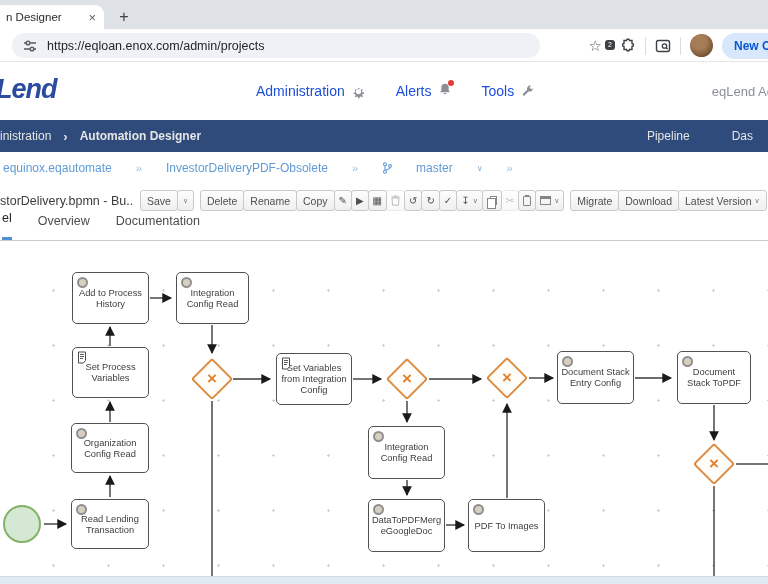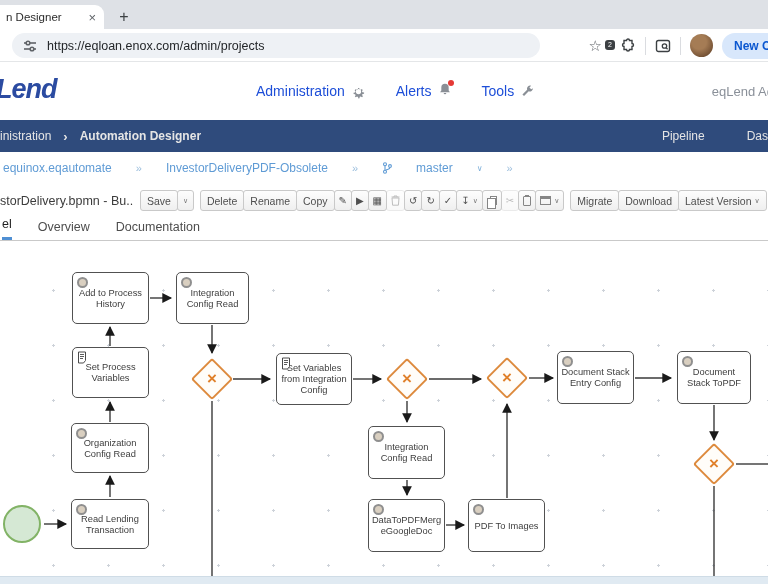--- a/index.html
+++ b/index.html
@@ -43,21 +43,21 @@
   .bell-wrap { position:relative; }
   .bell-dot { position:absolute; right:-2px; top:-2px; width:6px; height:6px; border-radius:50%; background:#e53935; }
   .account { position:absolute; right:-6px; top:22px; font-size:13px; color:#8a9099; white-space:nowrap; }
 
   
   .navbar { position:absolute; left:0; top:120px; width:768px; height:32px; background:#2f4b7c; color:#e5e5e5;
             display:flex; align-items:center; font-size:12px; }
   .nav-left { display:flex; align-items:center; gap:12px; padding-left:0; }
   .nav-chev { font-weight:bold; font-size:13px; }
   .nav-current { font-weight:bold; }
-  .nav-right { position:absolute; right:0; display:flex; gap:42px; align-items:center; padding-right:0; }
+  .nav-right { position:absolute; right:0; display:flex; gap:42px; align-items:center; padding-right:15px; }
   .nav-link { cursor:pointer; white-space:nowrap; }
 
   
   .crumbrow { position:absolute; left:0; top:152px; width:768px; height:33px; background:#fff; }
   .crumbs { position:absolute; left:3px; top:9px; display:flex; align-items:center; gap:24px;
             font-size:12px; color:#5f9bd5; }
   .crumb-sep { color:#9bbedd; font-size:11px; }
   .crumb-caret { font-size:8px; color:#7fb0da; }
   .branch-ic { width:10px; height:12px; }
 
@@ -76,21 +76,21 @@
   .icon-dup { position:relative; width:7px; height:9px; border:1px solid #858585; background:#fff; margin-left:3px; }
   .icon-dup::before { content:""; position:absolute; left:-4px; top:1px; width:7px; height:9px;
                       border:1px solid #858585; background:#fff; }
   .icon-paste { position:relative; width:8px; height:10px; border:1px solid #858585; border-radius:1px; }
   .icon-paste::before { content:""; position:absolute; left:1px; top:-2px; width:4px; height:2px; background:#858585; }
   .icon-window { width:11px; height:9px; border:1px solid #858585; border-top-width:3px; }
 
   
   .tabsrow { position:absolute; left:0; top:214px; width:768px; height:26px; display:flex; align-items:flex-end;
              gap:26px; padding:0 0 0 2px; font-size:12.5px; color:#4d4d4d; }
-  .vtab { padding-bottom:6px; cursor:pointer; }
+  .vtab { padding-bottom:12px; cursor:pointer; }
   .vtab.active { color:#1f1f1f; border-bottom:3px solid #4f8fd3; }
 
   
   .canvas { position:absolute; left:0; top:240px; width:768px; height:336px; background:#fff;
             border-top:1px solid #c9c9c9;
             background-image:radial-gradient(circle, #cdd2d9 1px, rgba(0,0,0,0) 1.4px);
             background-size:55px 55px; background-position:26px 22px; overflow:hidden; }
   .edges { position:absolute; left:0; top:0; width:768px; height:336px; z-index:1; }
   .task { position:absolute; z-index:2; background:#fff; border:1.5px solid #515151; border-radius:5px;
           display:flex; align-items:center; justify-content:center; text-align:center;

